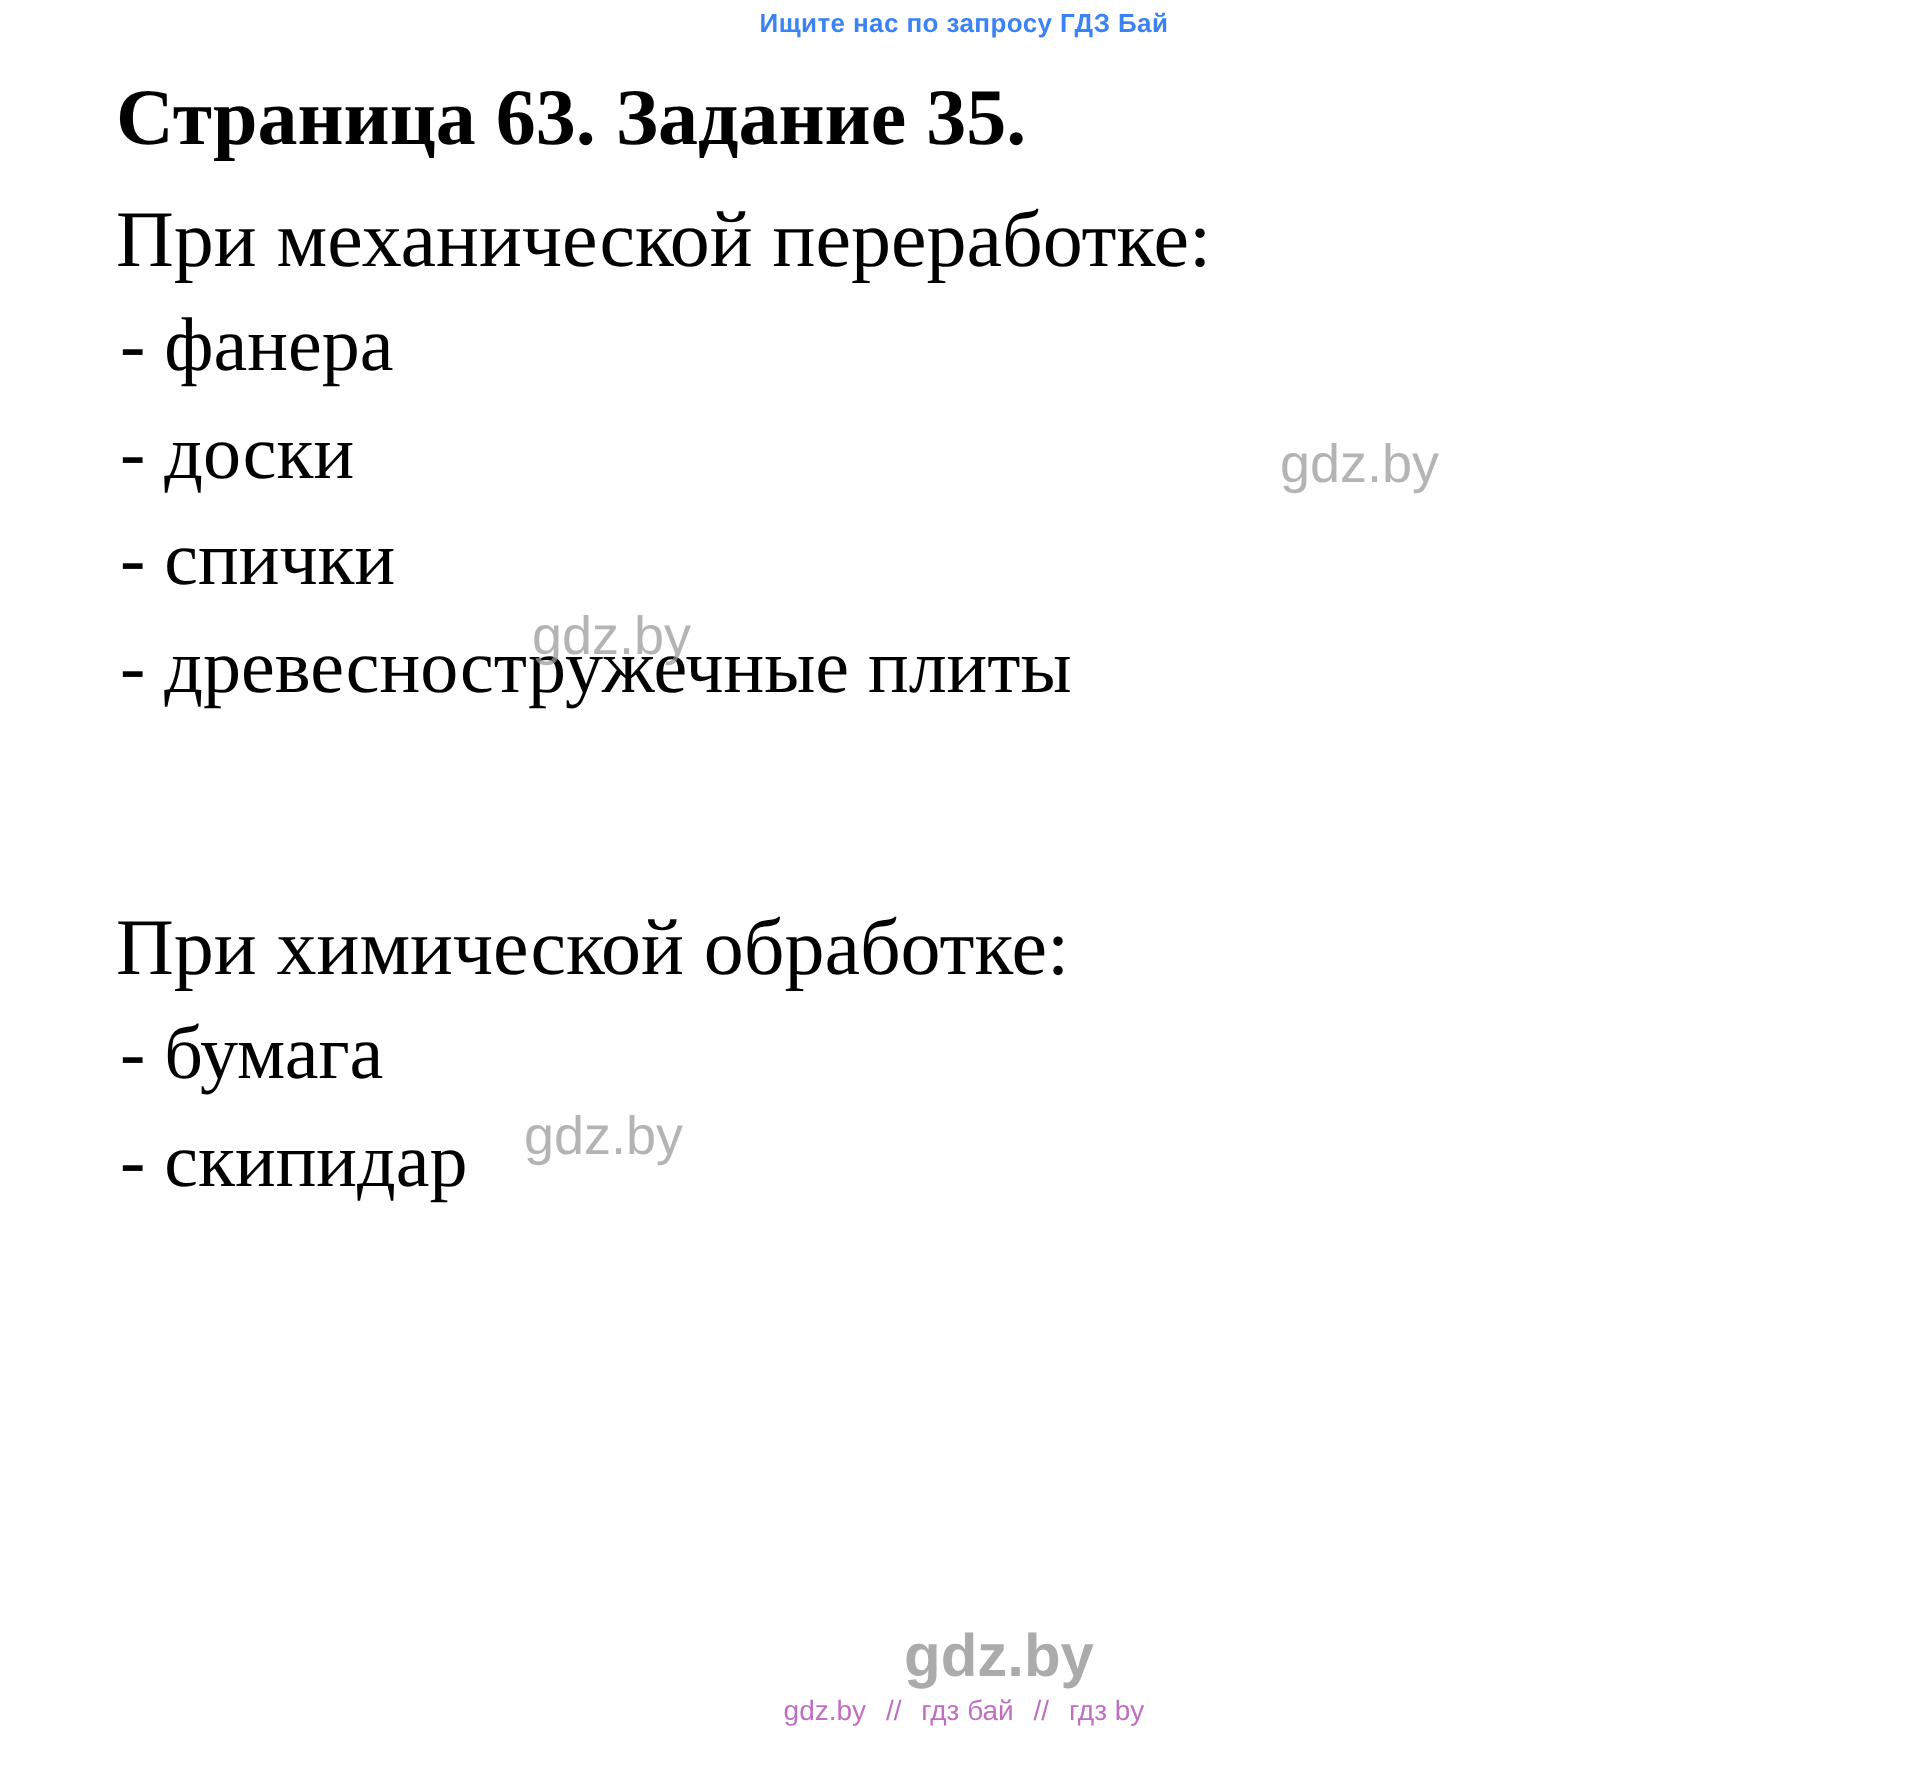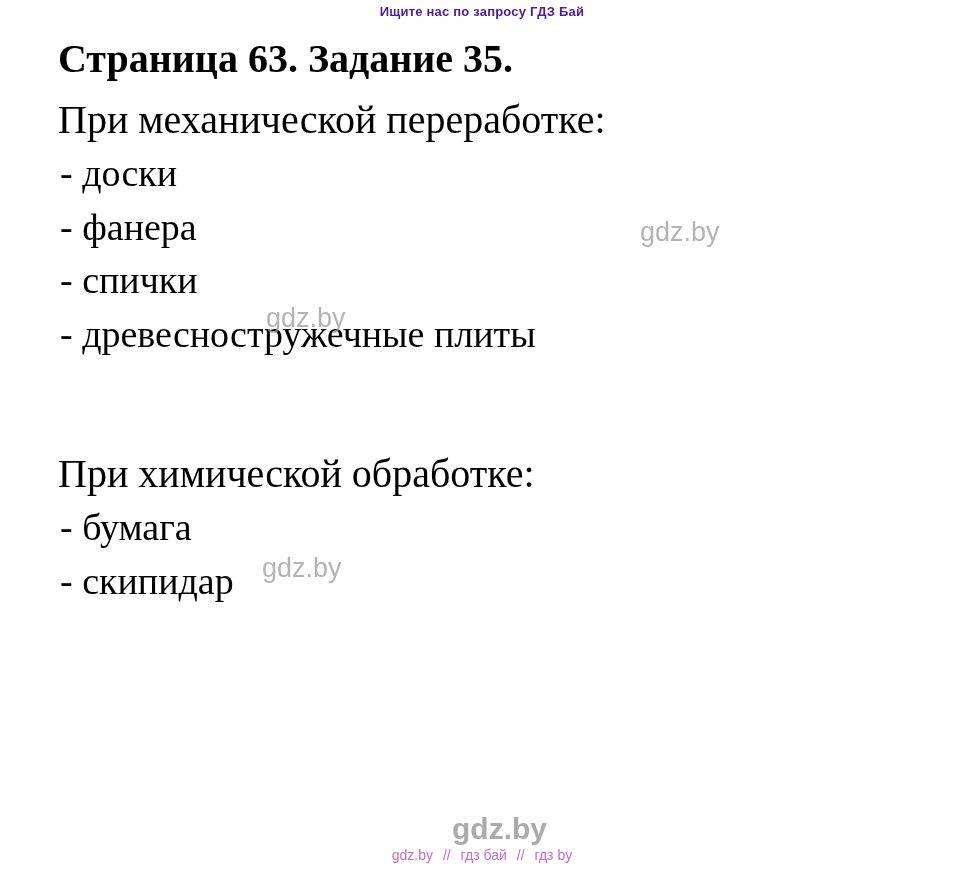--- a/index.html
+++ b/index.html
@@ -19,21 +19,21 @@
   
   #top-banner {
     position: absolute;
     top: 4px;
     left: 0;
     width: 100%;
     text-align: center;
     font-family: "Liberation Sans", sans-serif;
     font-size: 13px;
     font-weight: bold;
-    color: #4c1d95;
+    color: #3b82f6;
     letter-spacing: 0.2px;
   }
 
   
   #content {
     position: absolute;
     top: 36px;
     left: 58px;
     width: 860px;
   }
@@ -106,22 +106,22 @@
 <body>
 
 <div id="top-banner">Ищите нас по запросу ГДЗ Бай</div>
 
 <div id="content">
 
   <h1 class="heading">Страница 63. Задание 35.</h1>
 
   <p class="section-title">При механической переработке:</p>
 
+  <p class="bullet-line">- фанера</p>
   <p class="bullet-line">- доски</p>
-  <p class="bullet-line">- фанера</p>
   <p class="bullet-line">- спички</p>
   <p class="bullet-line">- древесностружечные плиты</p>
 
   <div class="gap"></div>
 
   <p class="section-title">При химической обработке:</p>
 
   <p class="bullet-line">- бумага</p>
   <p class="bullet-line">- скипидар</p>
 

